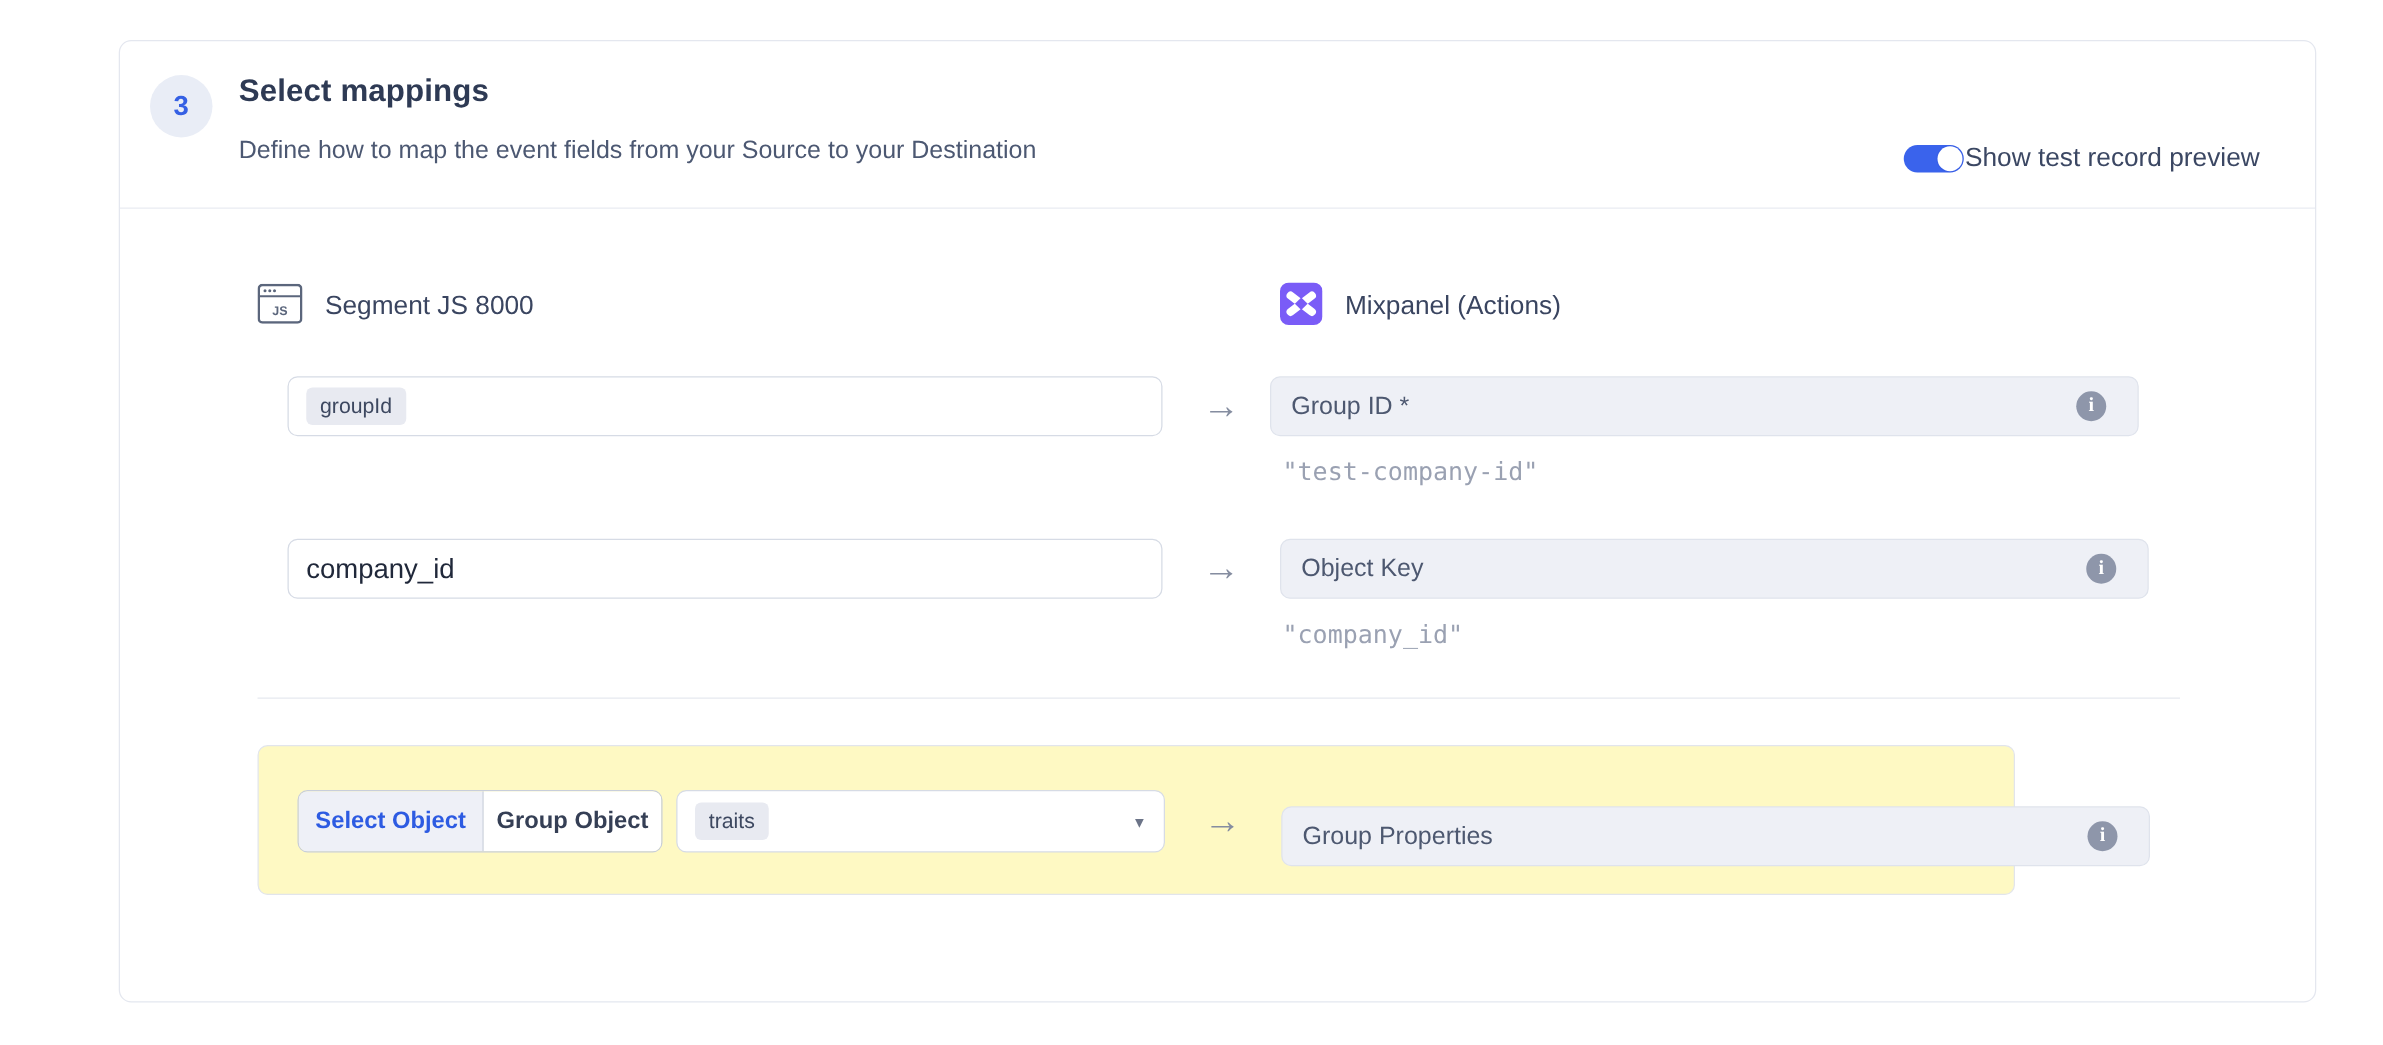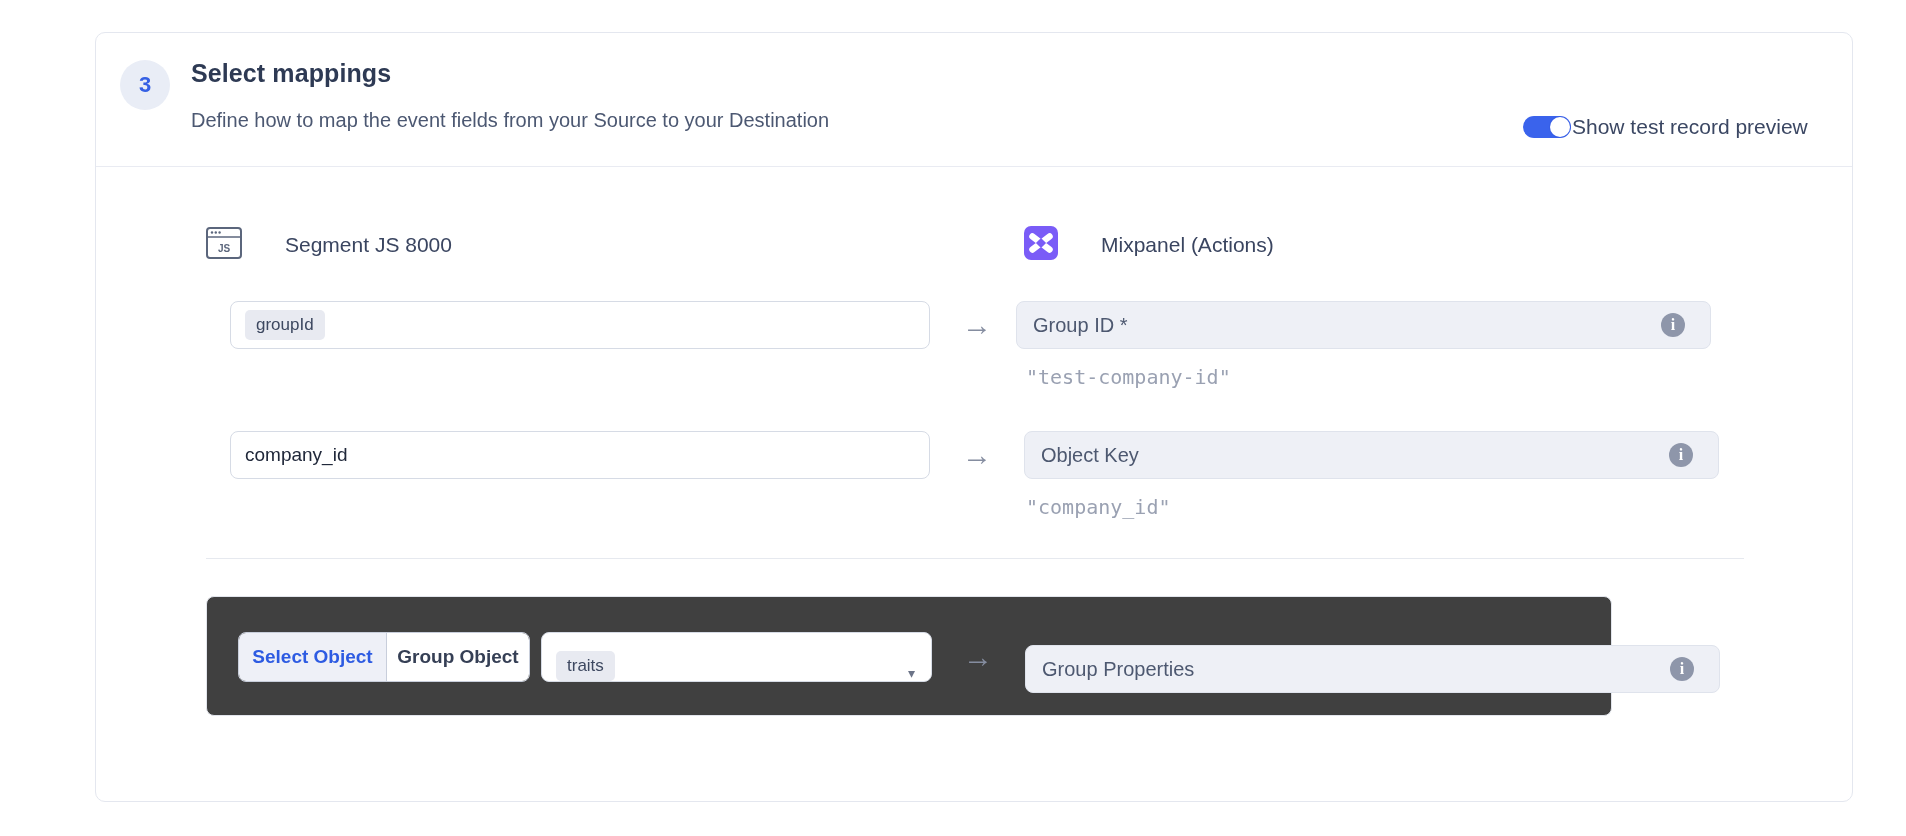--- a/index.html
+++ b/index.html
@@ -17,30 +17,30 @@
     font-weight: 700; color: #2e3a54; letter-spacing: 0.1px; }
   .subtitle { position: absolute; left: 95px; top: 76px; font-size: 20px; color: #4c5872; }
   .toggle-wrap { position: absolute; left: 1427px; top: 82px; display: flex; align-items: center; gap: 1px; }
   .toggle { width: 48px; height: 22px; border-radius: 12px; background: #3a63ec; position: relative; cursor: pointer; }
   .toggle .knob { position: absolute; right: 1px; top: 1px; width: 20px; height: 20px;
     border-radius: 50%; background: #fff; box-shadow: 0 0 0 1px rgba(40,70,200,.15); }
   .toggle-label { font-size: 21px; color: #3b4763; }
   .header-divider { position: absolute; left: 0; top: 133px; width: 100%; height: 1px; background: #e9ebf2; }
 
   
-  .conn-header { position: absolute; top: 194px; display: flex; align-items: center; gap: 27px; height: 36px; }
+  .conn-header { position: absolute; top: 194px; display: flex; align-items: center; gap: 2px; height: 36px; }
   .conn-header.src { left: 110px; }
   .conn-header.dst { left: 928px; }
   .conn-name { font-size: 21px; color: #3a4560; margin-left: 16px; }
 
   
   .map-input { position: absolute; width: 700px; height: 48px; background: #fff;
     border: 1px solid #d6dbe5; border-radius: 8px; display: flex; align-items: center; padding: 15px 14px; }
   .chip { background: #e8eaf1; border-radius: 5px; padding: 5px 11px; font-size: 17px; color: #3d4860; }
-  .typed-value { font-size: 19px; color: #20283a; }
+  .typed-value { font-size: 22px; color: #20283a; }
   .arrow-cell { position: absolute; width: 50px; height: 48px; display: flex; align-items: center; justify-content: center;
     color: #858da0; font-size: 30px; }
   .dest-field { position: absolute; width: 695px; height: 48px; background: #eef0f6;
     border: 1px solid #dfe3ec; border-radius: 8px; display: flex; align-items: center; padding: 0 16px;
     font-size: 20px; color: #4d5870; }
   .info { position: absolute; right: 25px; top: 50%; transform: translateY(-50%); width: 24px; height: 24px;
     border-radius: 50%; background: #8e96aa; color: #fff; display: flex; align-items: center; justify-content: center;
     font-family: "Liberation Serif", serif; font-weight: 700; font-size: 16px; cursor: pointer; }
   .preview-text { position: absolute; left: 930px; font-family: "DejaVu Sans Mono", monospace;
     font-size: 20px; color: #9aa1b2; }
@@ -51,31 +51,31 @@
   .row1-prev  { top: 332px; }
   .row2-left  { left: 134px; top: 398px; }
   .row2-arrow { left: 856px; top: 398px; }
   .row2-field { left: 928px; top: 398px; }
   .row2-prev  { top: 462px; }
 
   .mid-divider { position: absolute; left: 110px; top: 525px; width: 1538px; height: 1px; background: #e6e9ef; }
 
   
   .object-card { position: absolute; left: 110px; top: 563px; width: 1406px; height: 120px;
-    border: 1px solid #e2e5ec; border-radius: 8px; background: #404040; }
+    border: 1px solid #e2e5ec; border-radius: 8px; background: #fef9c3; }
   .segmented { position: absolute; left: 31px; top: 35px; height: 50px; display: flex;
     border: 1px solid #c8cedb; border-radius: 8px; overflow: hidden; }
   .segmented .seg { height: 100%; display: flex; align-items: center; justify-content: center;
     font-size: 19px; font-weight: 600; cursor: pointer; background: #fff; color: #353f55; }
   .segmented .seg.active { background: #eef0f7; color: #2d5be2; }
   .seg-select { width: 148px; border-right: 1px solid #c8cedb; }
   .seg-edit { width: 142px; }
   .obj-dropdown { position: absolute; left: 334px; top: 35px; width: 391px; height: 50px;
     background: #fff; border: 1px solid #d6dbe5; border-radius: 8px;
-    display: flex; align-items: flex-end; padding: 0 16px 0 14px; cursor: pointer; }
+    display: flex; align-items: center; padding: 0 16px 0 14px; cursor: pointer; }
   .obj-dropdown .caret { margin-left: auto; font-size: 14px; color: #6c7488; }
   .obj-arrow { left: 746px; top: 35px; height: 50px; }
   .obj-field { left: 818px; top: 48px; }
 </style>
 </head>
 <body>
 
 <div class="card">
 
   <div class="step-circle">

